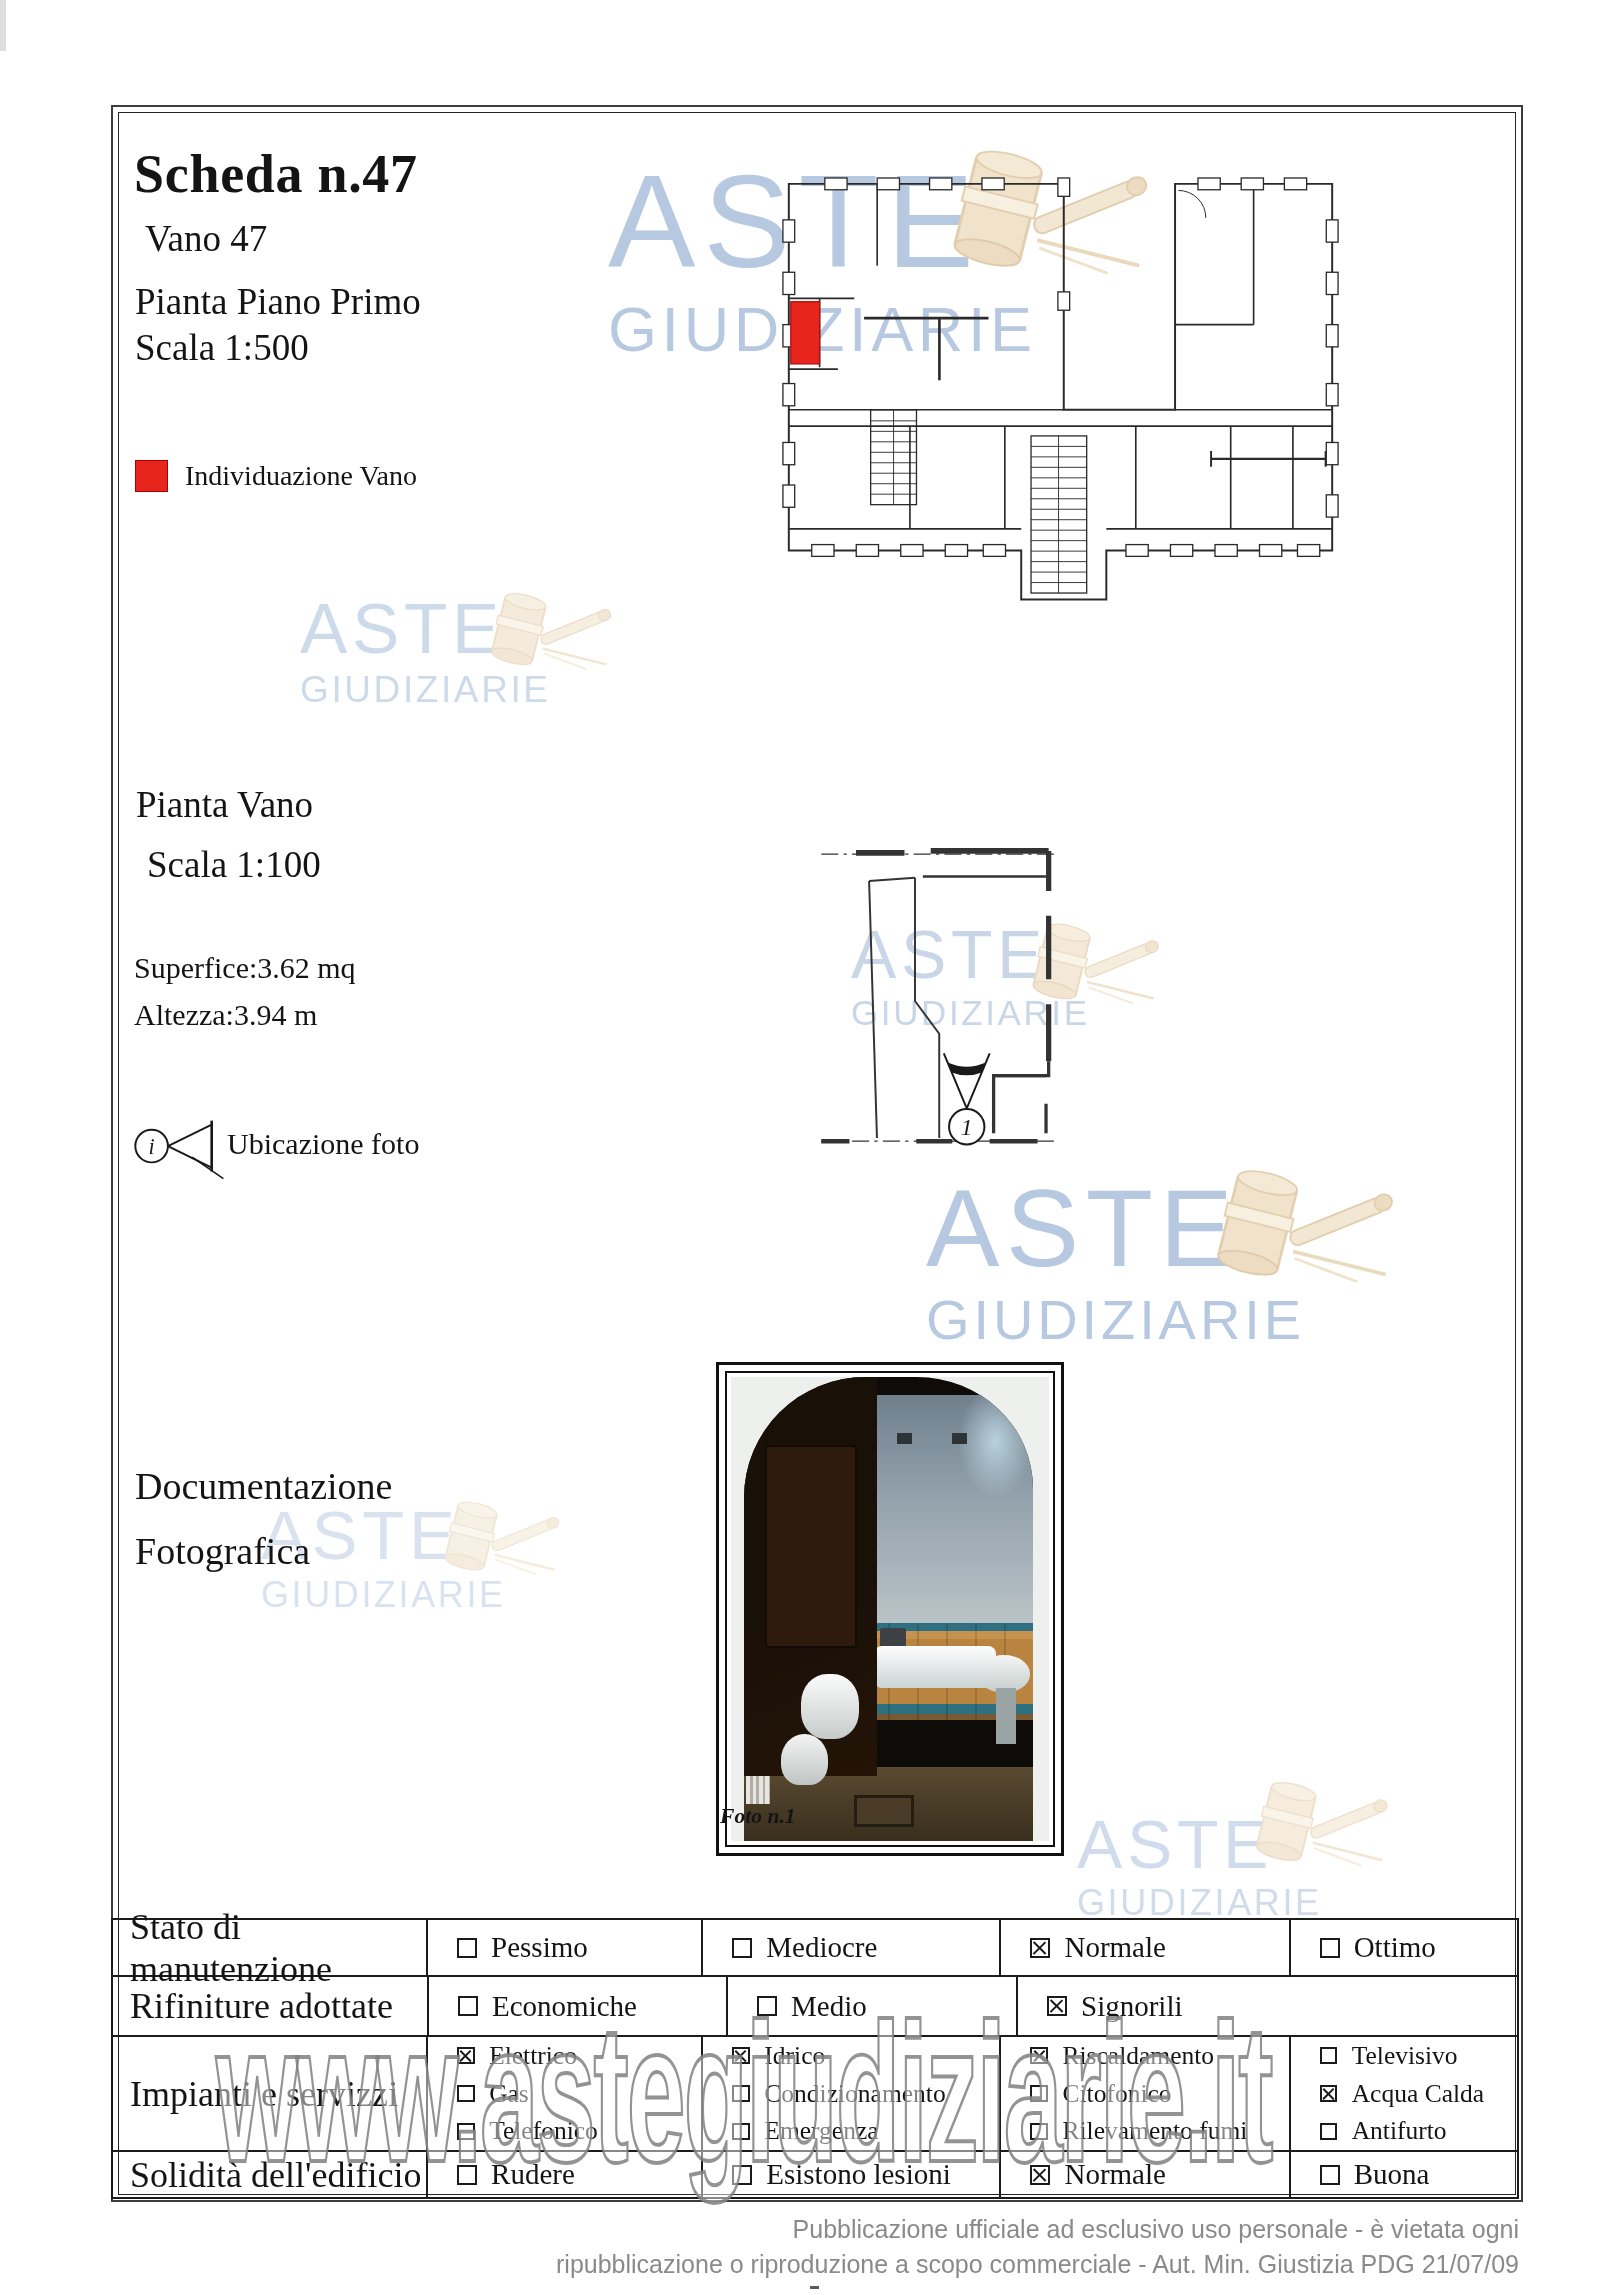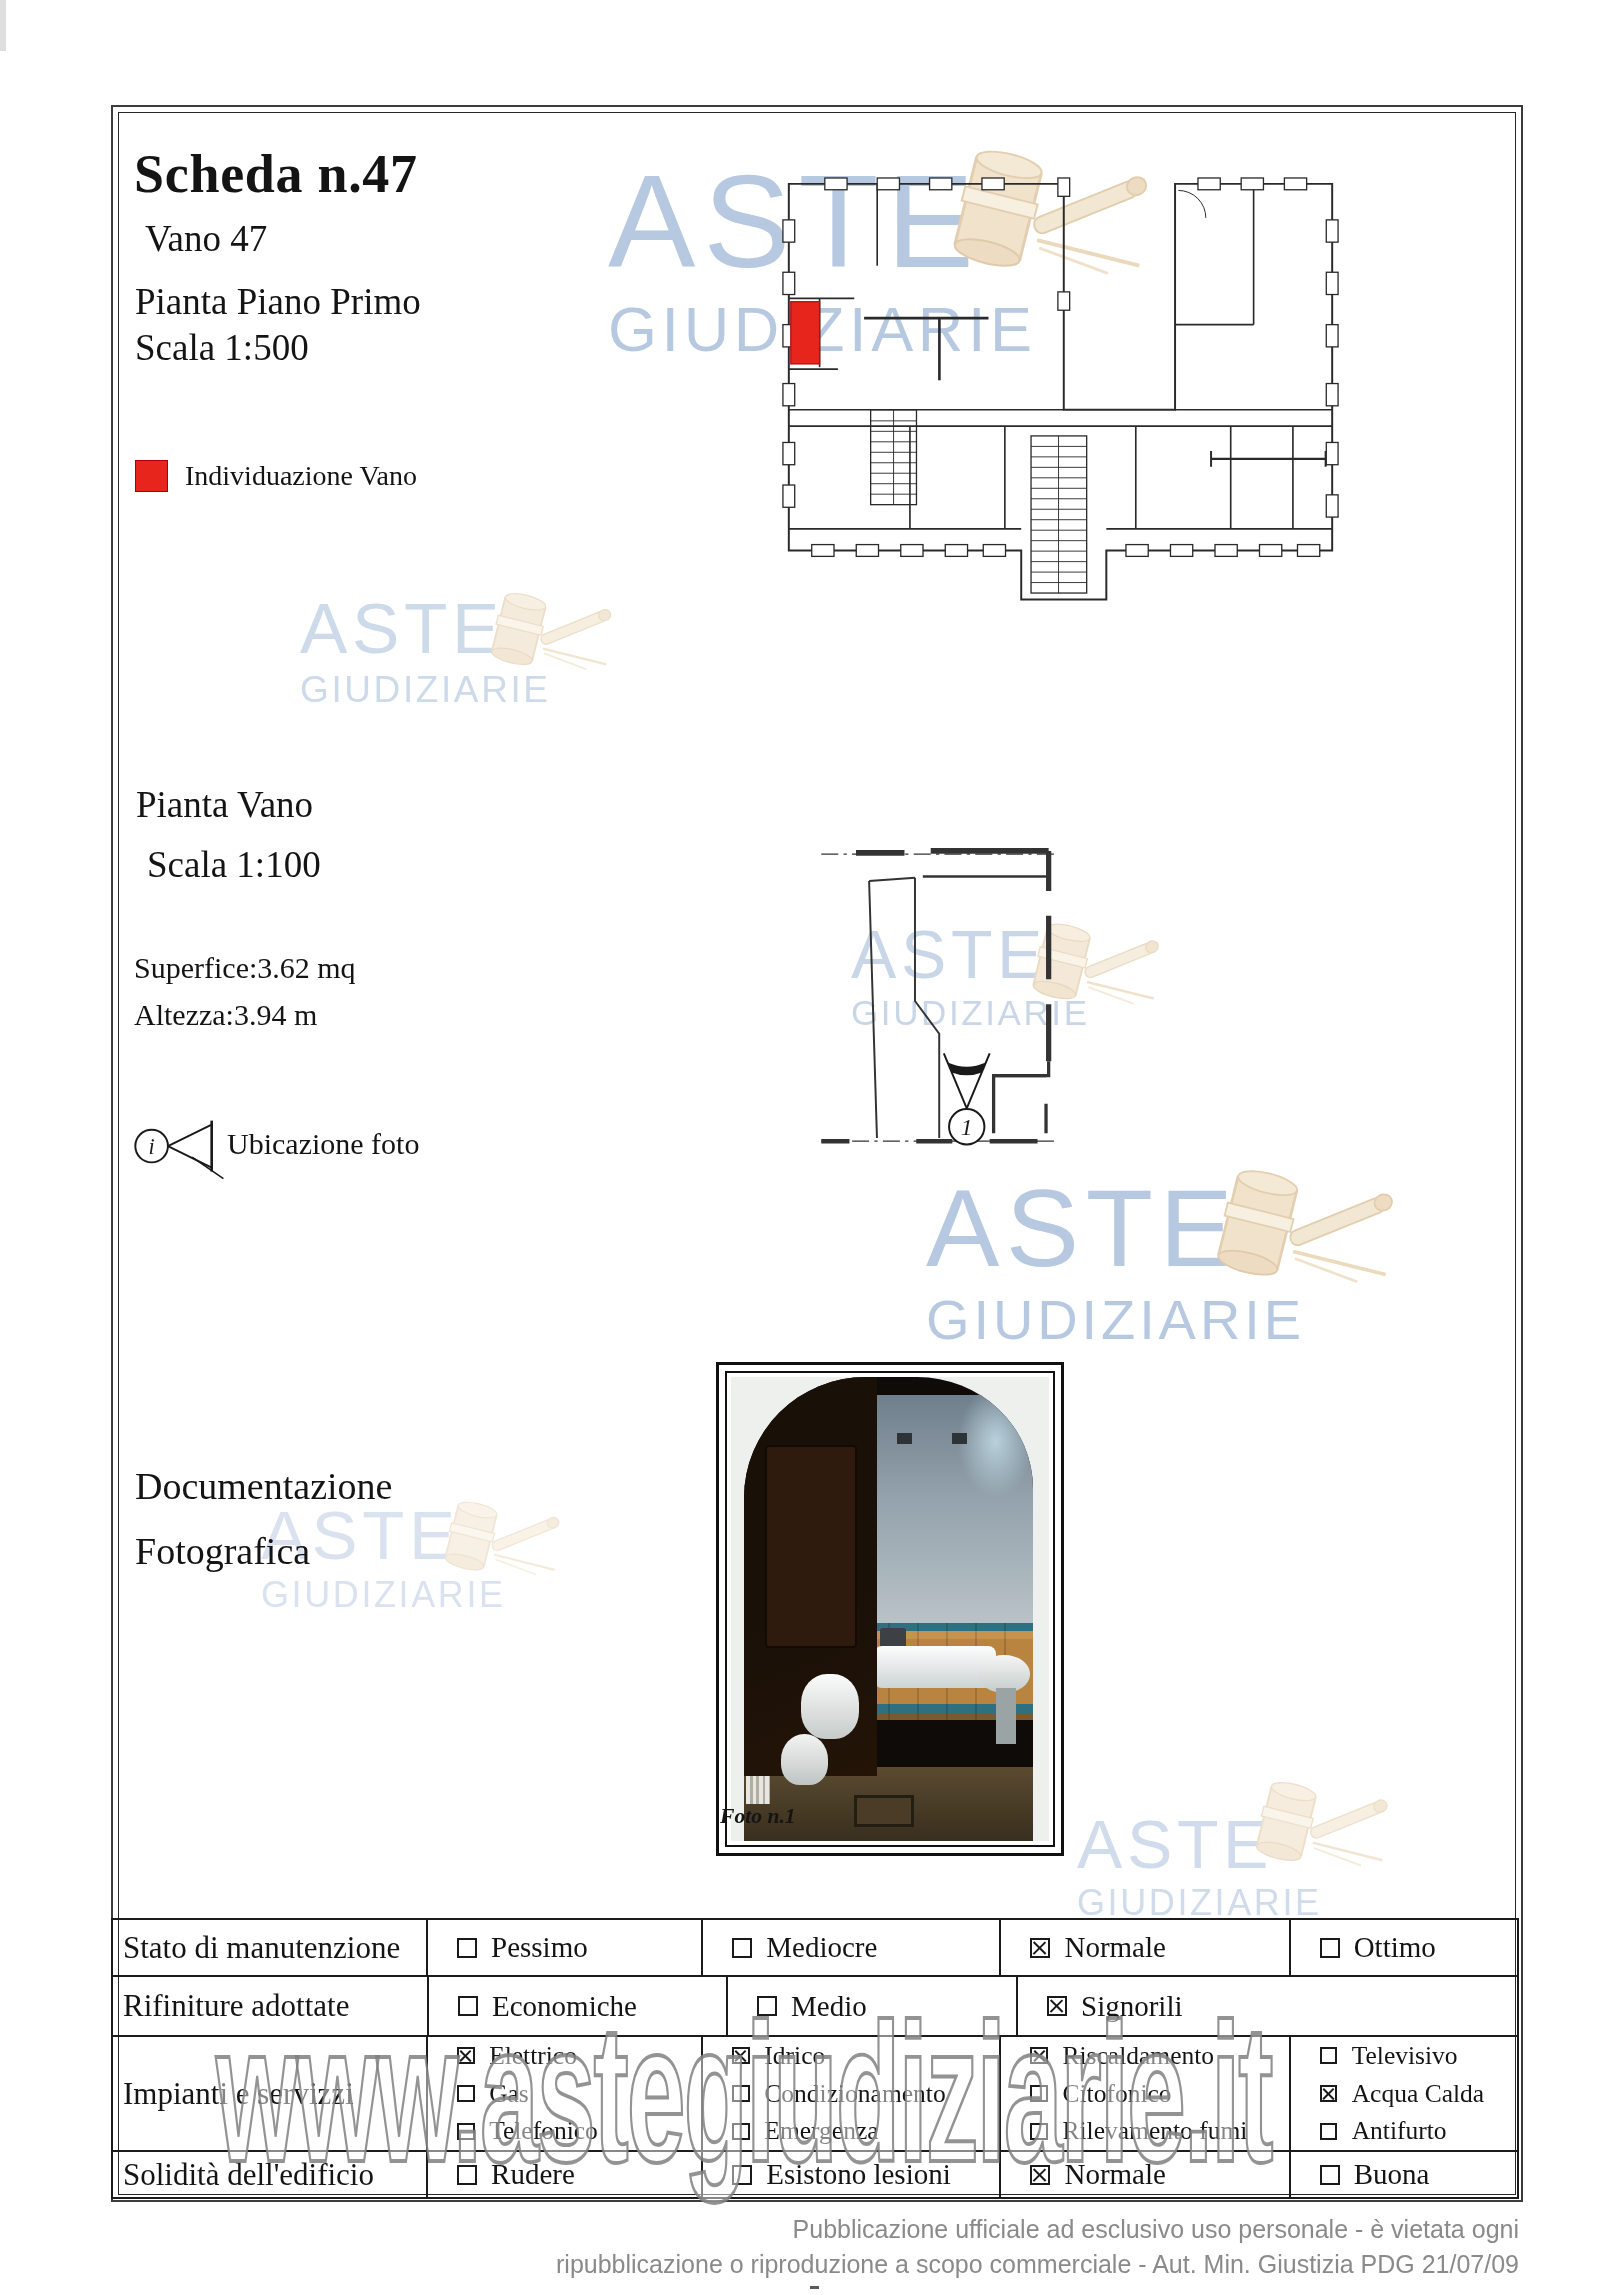--- a/index.html
+++ b/index.html
@@ -111,21 +111,21 @@
                background:repeating-linear-gradient(90deg,#e8e6e0 0 3.9px,#b0ada3 3.9px 6.5px);}
 
   
   .cond-table{position:absolute;left:111px;top:1918px;width:1408px;z-index:3;
               border:2px solid #1b1b1b;box-sizing:border-box;}
   .t-row{display:flex;box-sizing:border-box;}
   .t-row + .t-row{border-top:2px solid #1b1b1b;}
   .t-cell{box-sizing:border-box;display:flex;flex-direction:column;justify-content:center;
           padding-left:29px;gap:7.9px;}
   .t-cell + .t-cell{border-left:2px solid #1b1b1b;}
-  .t-label{width:314px;font-size:31px;padding-left:10px;}
+  .t-label{width:314px;font-size:36px;padding-left:17px;}
   .col-1{width:276px;}.col-2{width:299px;}.col-3{width:290px;}.col-4{width:229px;}
   .row-0{height:55px;}.row-1{height:60px;}.row-2{height:115px;}.row-3{height:47px;}
   .opt{display:flex;align-items:center;gap:14px;font-size:29px;white-space:nowrap;}
   .row-2 .opt{font-size:25.5px;gap:14.4px;}
   .checkbox{width:20px;height:20px;border:2px solid #1a1a1a;background:#fff;
             position:relative;flex:none;box-sizing:border-box;}
   .row-2 .checkbox{width:17.7px;height:17.7px;}
   .checkbox.checked::before,.checkbox.checked::after{content:"";position:absolute;
             left:-6%;top:44%;width:108%;height:2.3px;background:#1a1a1a;}
   .checkbox.checked::before{transform:rotate(45deg);}

